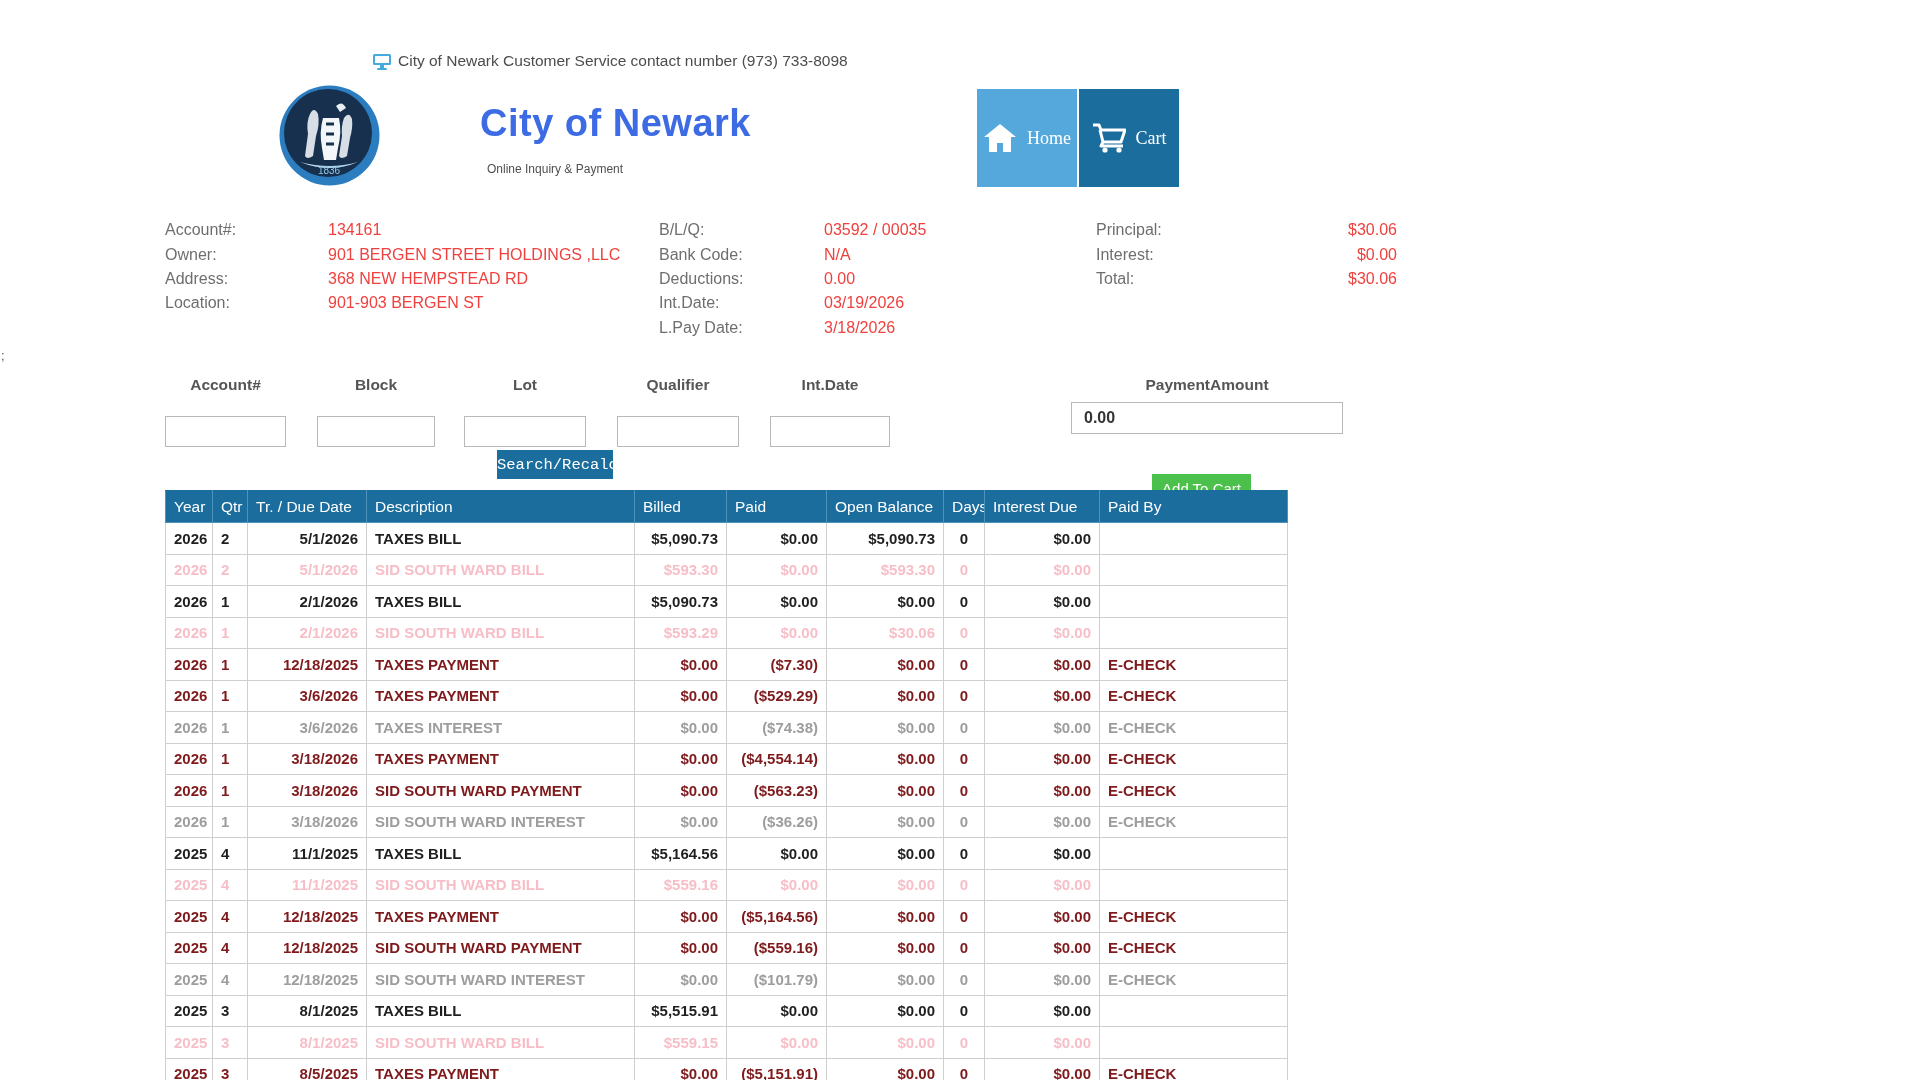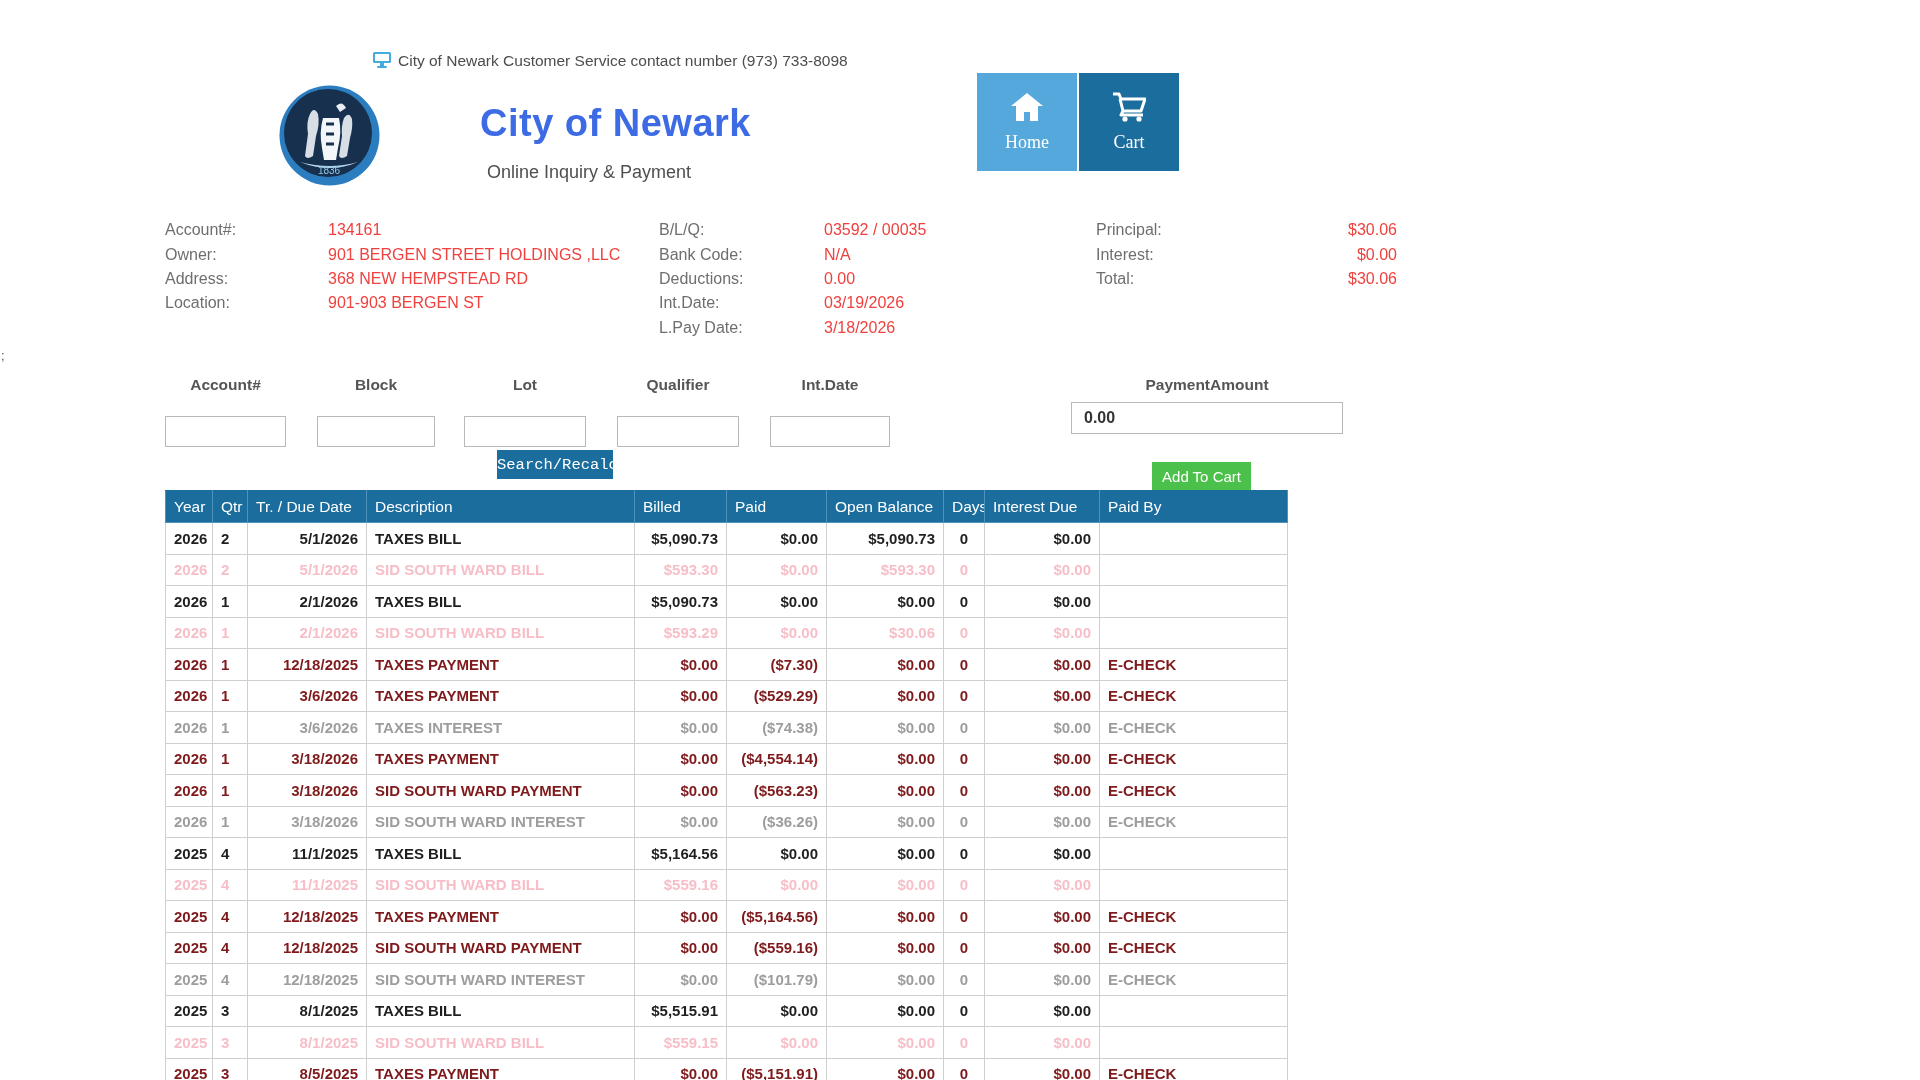--- a/index.html
+++ b/index.html
@@ -15,32 +15,32 @@
     --label-gray:#6e6e6e;
   }
   *{box-sizing:border-box;margin:0;padding:0}
   html,body{width:1920px;height:1080px;overflow:hidden;background:#fff;
     font-family:"Liberation Sans",sans-serif;}
 
   
   .stray{position:absolute;left:1px;top:348px;font-size:13px;color:#555}
 
   
-  .contact-line{position:absolute;left:373px;top:52px;display:flex;align-items:flex-start;gap:7px;
+  .contact-line{position:absolute;left:373px;top:52px;display:flex;align-items:flex-end;gap:7px;
     color:#4c4c4c;font-size:15.5px}
   .monitor-icon{display:inline-block;width:18px;height:16px}
 
   
   .seal{position:absolute;left:278px;top:84px;width:103px;height:103px}
   .page-title{position:absolute;left:480px;top:102px;font-size:38px;color:var(--title-blue);
     font-weight:700;letter-spacing:.5px}
-  .page-subtitle{position:absolute;left:487px;top:162px;font-size:18px;color:#4f4f4f}
-
-  .sq-btn{position:absolute;top:73px;width:100px;height:98px;border:none;cursor:pointer;
-    color:#fff;display:flex;flex-direction:column;align-items:center;justify-content:center;gap:10px}
+  .page-subtitle{position:absolute;left:487px;top:162px;font-size:12px;color:#4f4f4f}
+
+  .sq-btn{position:absolute;top:89px;width:100px;height:98px;border:none;cursor:pointer;
+    color:#fff;display:flex;flex-direction:row;align-items:center;justify-content:center;gap:10px}
   .sq-btn .btn-icon{width:34px;height:30px;display:block}
   .sq-btn .btn-label{font-family:"Liberation Serif",serif;font-size:18px;color:#fff}
   .btn-home{left:977px;background:var(--light-blue)}
   .btn-cart{left:1079px;background:var(--dark-blue)}
 
   
   .acct-col{position:absolute;top:218px;font-size:16px}
   .acct-col1{left:165px;width:480px}
   .acct-col2{left:659px;width:430px}
   .acct-col3{left:1096px;width:301px}
@@ -62,21 +62,21 @@
   .fg-2{left:464px;width:122px}
   .fg-3{left:617px;width:122px}
   .fg-4{left:770px;width:120px}
   .fg-pay{position:absolute;left:1071px;top:376px;width:272px;text-align:center}
   .fg-pay .fg-label{display:block;font-weight:700;font-size:15.5px;color:#555;margin-bottom:8px}
   .fg-pay input{width:100%;height:32px;border:1px solid #b9b9b9;padding:0 12px;font-size:16px;
     font-weight:700;color:#333;text-align:left;font-family:"Liberation Sans",sans-serif}
 
   .btn-search{position:absolute;left:497px;top:450px;width:116px;height:29px;background:var(--dark-blue);
     color:#fff;border:none;font-size:15.5px;cursor:pointer;font-family:Liberation Mono, monospace}
-  .btn-add{position:absolute;left:1152px;top:462px;width:99px;height:28px;background:var(--green);
+  .btn-add{position:absolute;left:1152px;top:474px;width:99px;height:28px;background:var(--green);
     color:#fff;border:none;font-size:15px;cursor:pointer;font-family:"Liberation Sans",sans-serif}
 
   
   table.tx{position:absolute;left:165px;top:490px;width:1122px;border-collapse:collapse;table-layout:fixed}
   table.tx th{background:var(--dark-blue);color:#fff;font-weight:400;font-size:15.5px;text-align:left;
     padding:6px 8px;height:32px;border:1px solid #4d93bb;border-top:1px solid var(--dark-blue);
     white-space:nowrap;overflow:hidden}
   table.tx td{border:1px solid #cfcfcf;padding:5px 8px;height:31.5px;font-size:15px;font-weight:700;
     white-space:nowrap;overflow:hidden;background:#fff}
   td.l{text-align:left} td.r{text-align:right} td.c{text-align:center}

